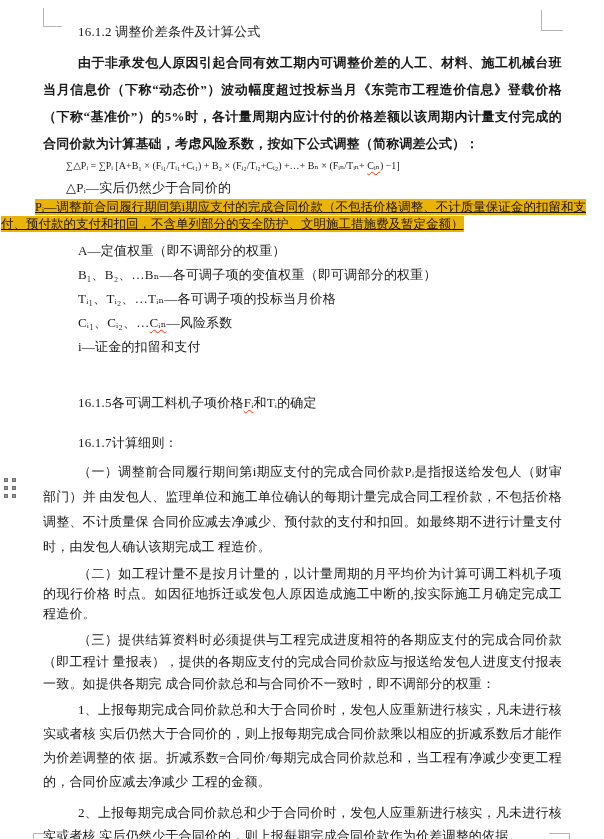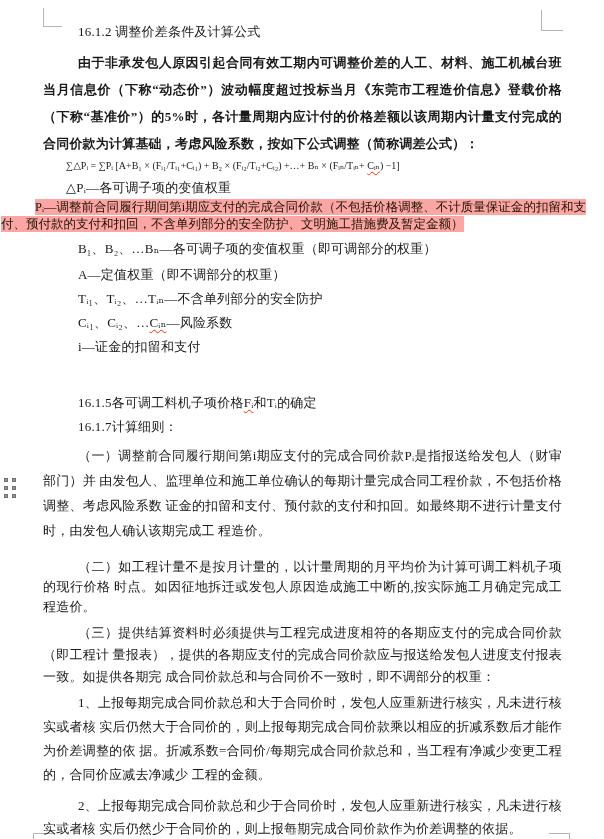--- a/index.html
+++ b/index.html
@@ -23,28 +23,28 @@
 
   .h1612{margin-top:24px;line-height:16px;text-indent:35px;}
   .intro{margin-top:9px;line-height:27px;text-indent:35px;font-weight:bold;}
   .formula{margin-top:0;line-height:17px;text-indent:23px;font-size:10px;letter-spacing:0;}
   .defdp{margin-top:5px;line-height:17px;text-indent:23px;}
 
   .redpara{
     margin-top:3px;margin-left:-42px;width:585px;
     line-height:17px;text-indent:34px;font-size:12.5px;letter-spacing:0;
   }
-  .redpara .hl{background:#fca5a5;color:#1f1400;padding:1px 0;}
+  .redpara .hl{background:#eab308;color:#1f1400;padding:1px 0;text-decoration:underline;}
 
   .def{margin-top:8px;line-height:16px;text-indent:35px;}
   .def.first{margin-top:10px;}
   .h1615{margin-top:40px;line-height:16px;text-indent:35px;}
-  .h1617{margin-top:8px;line-height:16px;text-indent:35px;}
+  .h1617{margin-top:24px;line-height:16px;text-indent:35px;}
   .item1{margin-top:8px;line-height:25px;text-indent:35px;}
-  .item2{margin-top:14px;line-height:20px;text-indent:35px;}
+  .item2{margin-top:5px;line-height:20px;text-indent:35px;}
   .item3{margin-top:5px;line-height:22px;text-indent:35px;}
   .sub1{margin-top:3px;line-height:24px;text-indent:35px;}
   .sub2{margin-top:7px;line-height:23px;text-indent:35px;}
 
   .sq{
     text-decoration:underline;
     text-decoration-style:wavy;
     text-decoration-color:#ff2a00;
     text-decoration-thickness:1px;
     text-underline-offset:2px;
@@ -76,35 +76,35 @@
   <div class="crop br"></div>
 
   <div class="content">
 
     <p class="h1612">16.1.2 调整价差条件及计算公式</p>
 
     <p class="intro">由于非承发包人原因引起合同有效工期内可调整价差的人工、材料、施工机械台班当月信息价（下称“动态价”）波动幅度超过投标当月《东莞市工程造价信息》登载价格（下称“基准价”）的5%时，各计量周期内应计付的价格差额以该周期内计量支付完成的合同价款为计算基础，考虑风险系数，按如下公式调整（简称调差公式）：</p>
 
     <p class="formula"><span>∑△Pᵢ = ∑Pᵢ [A+B₁ × (Fᵢ₁/Tᵢ₁+Cᵢ₁) + B₂ × (Fᵢ₂/Tᵢ₂+Cᵢ₂) +…+ Bₙ × (Fᵢₙ/Tᵢₙ+ </span><span class="sq">Cᵢₙ</span><span>) −1]</span></p>
 
-    <p class="defdp">△Pᵢ—各可调子项的变值权重</p>
+    <p class="defdp">△Pᵢ—实后仍然少于合同价的</p>
 
     <p class="redpara"><span class="hl">Pᵢ—调整前合同履行期间第i期应支付的完成合同价款（不包括价格调整、不计质量保证金的扣留和支付、预付款的支付和扣回，不含单列部分的安全防护、文明施工措施费及暂定金额）</span></p>
 
+    <p class="def first">A—定值权重（即不调部分的权重）</p>
     <p class="def">B₁、B₂、…Bₙ—各可调子项的变值权重（即可调部分的权重）</p>
-    <p class="def first">A—定值权重（即不调部分的权重）</p>
-    <p class="def">Tᵢ₁、Tᵢ₂、…Tᵢₙ—不含单列部分的安全防护</p>
+    <p class="def">Tᵢ₁、Tᵢ₂、…Tᵢₙ—各可调子项的投标当月价格</p>
     <p class="def"><span>Cᵢ₁、Cᵢ₂、…</span><span class="sq">Cᵢₙ</span><span>—风险系数</span></p>
     <p class="def">i—证金的扣留和支付</p>
 
     <p class="h1615"><span>16.1.5各可调工料机子项价格</span><span class="sq">Fᵢ</span><span>和Tᵢ的确定</span></p>
 
     <p class="h1617">16.1.7计算细则：</p>
 
-    <p class="item1">（一）调整前合同履行期间第i期应支付的完成合同价款Pᵢ是指报送给发包人（财审部门）并 由发包人、监理单位和施工单位确认的每期计量完成合同工程价款，不包括价格调整、考虑风险系数 证金的扣留和支付、预付款的支付和扣回。如最终期不进行计量支付时，由发包人确认该期完成工 程造价。</p>
+    <p class="item1">（一）调整前合同履行期间第i期应支付的完成合同价款Pᵢ是指报送给发包人（财审部门）并 由发包人、监理单位和施工单位确认的每期计量完成合同工程价款，不包括价格调整、不计质量保 合同价应减去净减少、预付款的支付和扣回。如最终期不进行计量支付时，由发包人确认该期完成工 程造价。</p>
     <p class="item2">（二）如工程计量不是按月计量的，以计量周期的月平均价为计算可调工料机子项的现行价格 时点。如因征地拆迁或发包人原因造成施工中断的,按实际施工月确定完成工程造价。</p>
     <p class="item3">（三）提供结算资料时必须提供与工程完成进度相符的各期应支付的完成合同价款（即工程计 量报表），提供的各期应支付的完成合同价款应与报送给发包人进度支付报表一致。如提供各期完 成合同价款总和与合同价不一致时，即不调部分的权重：</p>
     <p class="sub1">1、上报每期完成合同价款总和大于合同价时，发包人应重新进行核实，凡未进行核实或者核 实后仍然大于合同价的，则上报每期完成合同价款乘以相应的折减系数后才能作为价差调整的依 据。折减系数=合同价/每期完成合同价款总和，当工程有净减少变更工程的，合同价应减去净减少 工程的金额。</p>
     <p class="sub2">2、上报每期完成合同价款总和少于合同价时，发包人应重新进行核实，凡未进行核实或者核 实后仍然少于合同价的，则上报每期完成合同价款作为价差调整的依据。</p>
 
   </div>
 
   <div class="drag-handle">
     <i></i>
       <i></i>

